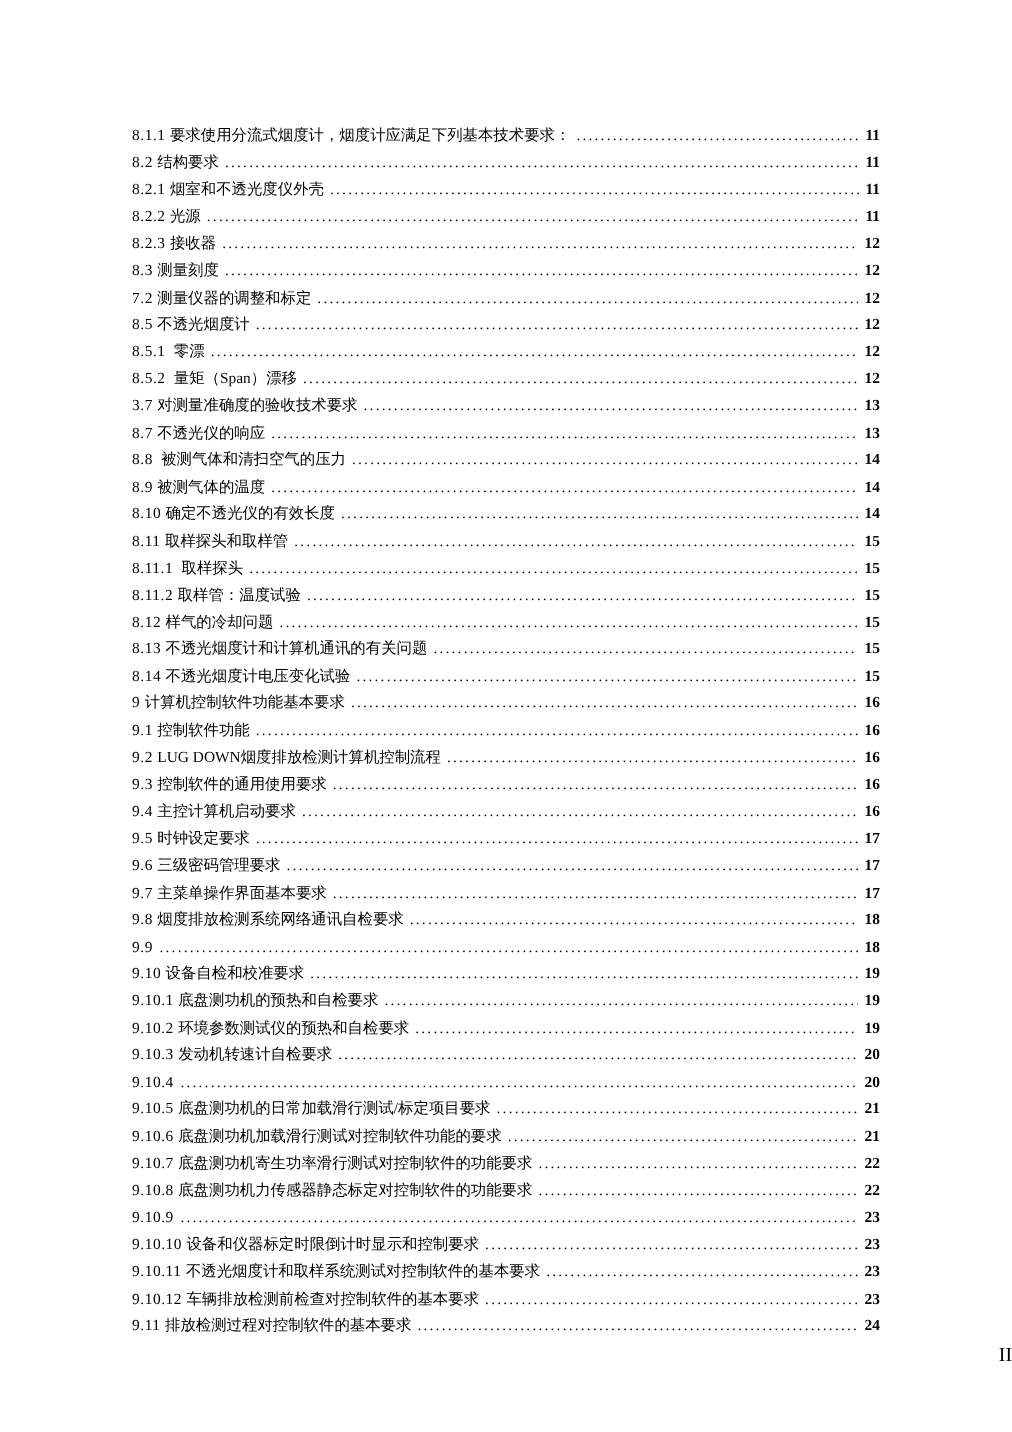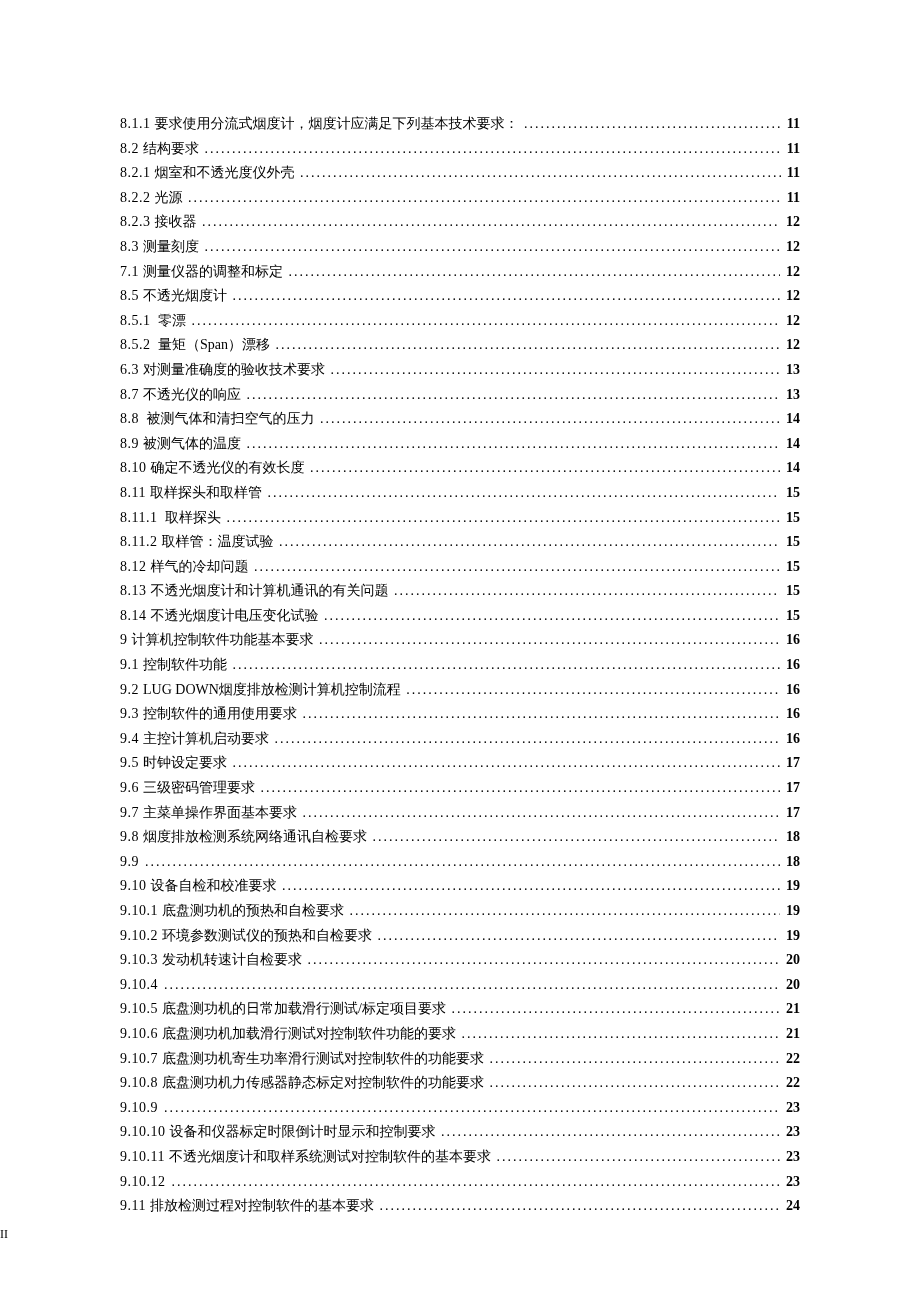--- a/index.html
+++ b/index.html
@@ -44,22 +44,22 @@
   }
   .toc-page {
     padding-left: 4px;
     font-weight: bold;
   }
   .page-number {
     position: absolute;
     bottom: 60px;
     left: 0;
     right: 0;
-    text-align: left;
-    font-size: 12px;
+    text-align: right;
+    font-size: 18px;
   }
 </style>
 </head>
 <body>
 
 <div class="page">
   <div id="toc-container">
       <div class="toc-line">
         <span class="toc-num">8.1.1 </span>
         <span class="toc-title">要求使用分流式烟度计，烟度计应满足下列基本技术要求： </span>
@@ -90,21 +90,21 @@
         <span class="toc-dots"></span>
         <span class="toc-page"> 12</span>
       </div>
       <div class="toc-line">
         <span class="toc-num">8.3 </span>
         <span class="toc-title">测量刻度 </span>
         <span class="toc-dots"></span>
         <span class="toc-page"> 12</span>
       </div>
       <div class="toc-line">
-        <span class="toc-num">7.1 </span>
+        <span class="toc-num">7.2 </span>
         <span class="toc-title">测量仪器的调整和标定 </span>
         <span class="toc-dots"></span>
         <span class="toc-page"> 12</span>
       </div>
       <div class="toc-line">
         <span class="toc-num">8.5 </span>
         <span class="toc-title">不透光烟度计 </span>
         <span class="toc-dots"></span>
         <span class="toc-page"> 12</span>
       </div>
@@ -114,21 +114,21 @@
         <span class="toc-dots"></span>
         <span class="toc-page"> 12</span>
       </div>
       <div class="toc-line">
         <span class="toc-num">8.5.2 </span>
         <span class="toc-title"> 量矩（Span）漂移 </span>
         <span class="toc-dots"></span>
         <span class="toc-page"> 12</span>
       </div>
       <div class="toc-line">
-        <span class="toc-num">6.3 </span>
+        <span class="toc-num">3.7 </span>
         <span class="toc-title">对测量准确度的验收技术要求 </span>
         <span class="toc-dots"></span>
         <span class="toc-page"> 13</span>
       </div>
       <div class="toc-line">
         <span class="toc-num">8.7 </span>
         <span class="toc-title">不透光仪的响应 </span>
         <span class="toc-dots"></span>
         <span class="toc-page"> 13</span>
       </div>
@@ -310,20 +310,21 @@
         <span class="toc-page"> 23</span>
       </div>
       <div class="toc-line">
         <span class="toc-num">9.10.11 </span>
         <span class="toc-title">不透光烟度计和取样系统测试对控制软件的基本要求 </span>
         <span class="toc-dots"></span>
         <span class="toc-page"> 23</span>
       </div>
       <div class="toc-line">
         <span class="toc-num">9.10.12 </span>
+        <span class="toc-title">车辆排放检测前检查对控制软件的基本要求 </span>
         <span class="toc-dots"></span>
         <span class="toc-page"> 23</span>
       </div>
       <div class="toc-line">
         <span class="toc-num">9.11 </span>
         <span class="toc-title">排放检测过程对控制软件的基本要求 </span>
         <span class="toc-dots"></span>
         <span class="toc-page"> 24</span>
       </div>
     </div>

